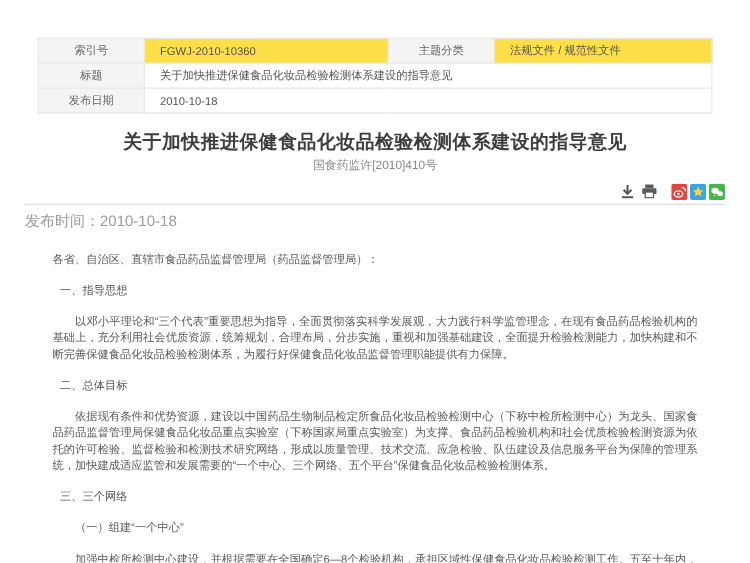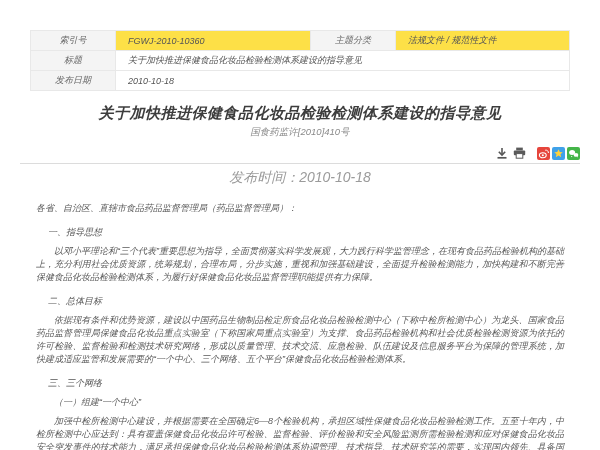--- a/index.html
+++ b/index.html
@@ -1,18 +1,18 @@
 <!DOCTYPE html>
 <html><head>
 <meta charset="utf-8">
 <style>
   * { margin: 0; padding: 0; box-sizing: border-box; }
   html, body { width: 600px; height: 450px; background: #ffffff; overflow: hidden; }
   body { font-family: "Liberation Sans", "DejaVu Sans", sans-serif; color: #595959; }
-  .page { width: 600px; height: 450px; background: #fff; padding-top: 30px; font-style: italic; }
+  .page { width: 600px; height: 450px; background: #fff; padding-top: 30px; }
 
   
   table.meta {
     width: 540px; margin: 0 auto; border-collapse: collapse;
     font-size: 9px; color: #666;
   }
   table.meta td { border: 1px solid #e8e8e8; height: 20px; }
   table.meta td.lbl { background: #f4f4f4; text-align: center; width: 85px; color: #666; }
   table.meta td.val { background: #fde047; padding-left: 12px; color: #555; }
   table.meta td.val-wide { background: #fff; padding-left: 12px; color: #555; }
@@ -27,25 +27,25 @@
 
   .toolbar {
     margin: 7px 20px 0 20px; height: 14px;
     display: flex; justify-content: flex-end; align-items: center; gap: 5px;
   }
   .tool-icon { display: inline-flex; align-items: center; justify-content: center; cursor: pointer; }
   .share-group { display: inline-flex; gap: 2px; margin-left: 6px; }
 
   .divider { margin: 3px 20px 0 20px; border: none; border-top: 1px solid #dcdcdc; height: 0; }
 
-  .pub-time { margin: 5px 20px 0 20px; text-align: center; font-size: 14px; color: #9b9b9b; }
+  .pub-time { margin: 5px 20px 0 20px; text-align: left; font-size: 12px; color: #9b9b9b; }
 
   
   .doc-body { margin: 15px 30px 0 30px; font-size: 9px; line-height: 13px; color: #595959; text-align: justify; }
-  .para { text-indent: 2em; margin: 6px; }
+  .para { text-indent: 2em; margin: 12px; }
   .para.no-indent { text-indent: 0; }
   .section-head { text-indent: 2em; margin-top: 11px; margin-bottom: 2px; color: #555; }
 </style>
 </head>
 <body>
 
 <div class="page">
 
   <table class="meta">
     <tbody>

